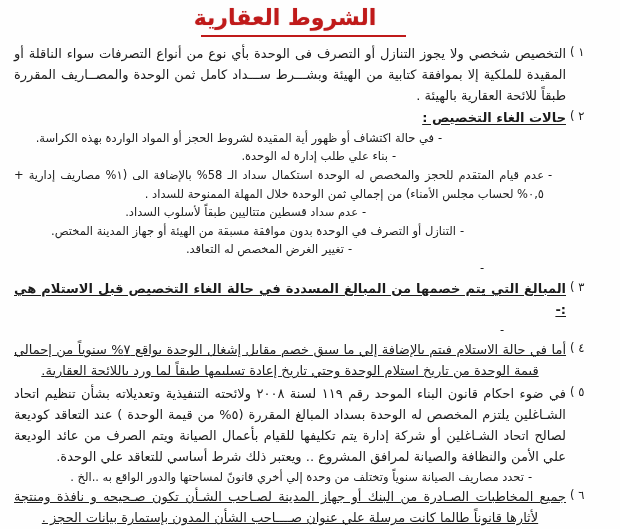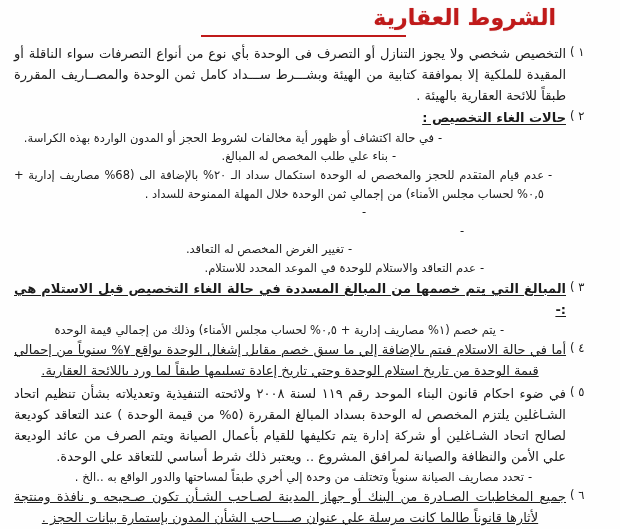--- a/index.html
+++ b/index.html
@@ -17,21 +17,21 @@
     position: relative;
     width: 620px;
     height: 529px;
     background: #fefefe;
     box-sizing: border-box;
     padding: 4px 24px 0 14px;
   }
 
   
   .title-block {
-    text-align: right;
+    text-align: center;
     padding-right: 40px;
     margin: 0 0 4px 0;
   }
   .doc-title {
     display: inline-block;
     font-size: 22px;
     font-weight: bold;
     color: #c01a1a;
     letter-spacing: 0px;
     line-height: 1.25;
@@ -152,72 +152,72 @@
 
     <div class="item">
       <div class="item-num">٢ )</div>
       <div class="item-body">
         <span class="item-heading">حالات الغاء التخصيص :</span>
       </div>
     </div>
     <ul class="sublist">
       <li class="subitem ind-1">
         <span class="sub-dash">-</span>
-        <span class="sub-text">في حالة اكتشاف أو ظهور أية مخالفات لشروط الحجز أو المدون الواردة بهذه الكراسة.</span>
+        <span class="sub-text">في حالة اكتشاف أو ظهور أية المقيدة لشروط الحجز أو المواد الواردة بهذه الكراسة.</span>
       </li>
       <li class="subitem ind-3">
         <span class="sub-dash">-</span>
-        <span class="sub-text">بناء علي طلب المخصص له المبالغ.</span>
+        <span class="sub-text">بناء علي طلب إدارة له الوحدة.</span>
       </li>
       <li class="subitem ind-9">
         <span class="sub-dash">-</span>
-        <span class="sub-text">عدم قيام المتقدم للحجز والمخصص له الوحدة استكمال سداد الـ ٢٠% بالإضافة الى (68% مصاريف إدارية + ٠,٥% لحساب مجلس الأمناء) من إجمالي ثمن الوحدة خلال المهلة الممنوحة للسداد .</span>
+        <span class="sub-text">عدم قيام المتقدم للحجز والمخصص له الوحدة استكمال سداد الـ 58% بالإضافة الى (١% مصاريف إدارية + ٠,٥% لحساب مجلس الأمناء) من إجمالي ثمن الوحدة خلال المهلة الممنوحة للسداد .</span>
       </li>
       <li class="subitem ind-5">
         <span class="sub-dash">-</span>
+        <span class="sub-text">عدم سداد قسطين متتاليين طبقاً لأسلوب السداد.</span>
       </li>
       <li class="subitem ind-7">
         <span class="sub-dash">-</span>
+        <span class="sub-text">التنازل أو التصرف في الوحدة بدون موافقة مسبقة من الهيئة أو جهاز المدينة المختص.</span>
       </li>
       <li class="subitem ind-6">
         <span class="sub-dash">-</span>
         <span class="sub-text">تغيير الغرض المخصص له التعاقد.</span>
       </li>
       <li class="subitem ind-2">
         <span class="sub-dash">-</span>
-        <span class="sub-text">عدم التعاقد والاستلام للوحدة في الموعد المحدد للاستلام.</span>
       </li>
     </ul>
 
     <div class="item">
       <div class="item-num">٣ )</div>
       <div class="item-body">
         <span class="item-3-body">المبالغ التي يتم خصمها من المبالغ المسددة في حالة الغاء التخصيص قبل الاستلام هي :-</span>
       </div>
     </div>
     <ul class="sublist">
       <li class="subitem ind-8">
         <span class="sub-dash">-</span>
-        <span class="sub-text">يتم خصم (١% مصاريف إدارية + ٠,٥% لحساب مجلس الأمناء) وذلك من إجمالي قيمة الوحدة</span>
       </li>
     </ul>
 
     <div class="item">
       <div class="item-num">٤ )</div>
       <div class="item-body center-last">أما في حالة الاستلام فيتم بالإضافة إلي ما سبق خصم مقابل إشغال الوحدة بواقع ٧% سنوياً من إجمالي قيمة الوحدة من تاريخ استلام الوحدة وحتي تاريخ إعادة تسليمها طبقاً لما ورد باللائحة العقارية.</div>
     </div>
 
     <div class="item">
       <div class="item-num">٥ )</div>
       <div class="item-body">في ضوء احكام قانون البناء الموحد رقم ١١٩ لسنة ٢٠٠٨ ولائحته التنفيذية وتعديلاته بشأن تنظيم اتحاد الشـاغلين يلتزم المخصص له الوحدة بسداد المبالغ المقررة (٥% من قيمة الوحدة ) عند التعاقد كوديعة لصالح اتحاد الشـاغلين أو شركة إدارة يتم تكليفها للقيام بأعمال الصيانة ويتم الصرف من عائد الوديعة علي الأمن والنظافة والصيانة لمرافق المشروع .. ويعتبر ذلك شرط أساسي للتعاقد علي الوحدة.</div>
     </div>
     <ul class="sublist">
       <li class="subitem ind-4">
         <span class="sub-dash">-</span>
-        <span class="sub-text">تحدد مصاريف الصيانة سنوياً وتختلف من وحدة إلي أخري طبقاً لمساحتها والدور الواقع به ..الخ .</span>
+        <span class="sub-text">تحدد مصاريف الصيانة سنوياً وتختلف من وحدة إلي أخري قانونً لمساحتها والدور الواقع به ..الخ .</span>
       </li>
     </ul>
 
     <div class="item">
       <div class="item-num">٦ )</div>
       <div class="item-body center-last">جميع المخاطبات الصـادرة من البنك أو جهاز المدينة لصـاحب الشـأن تكون صـحيحه و نافذة ومنتجة لأثارها قانوناً طالما كانت مرسلة علي عنوان صــــاحب الشأن المدون بإستمارة بيانات الحجز .</div>
     </div>
 
   </div>
 </div>

